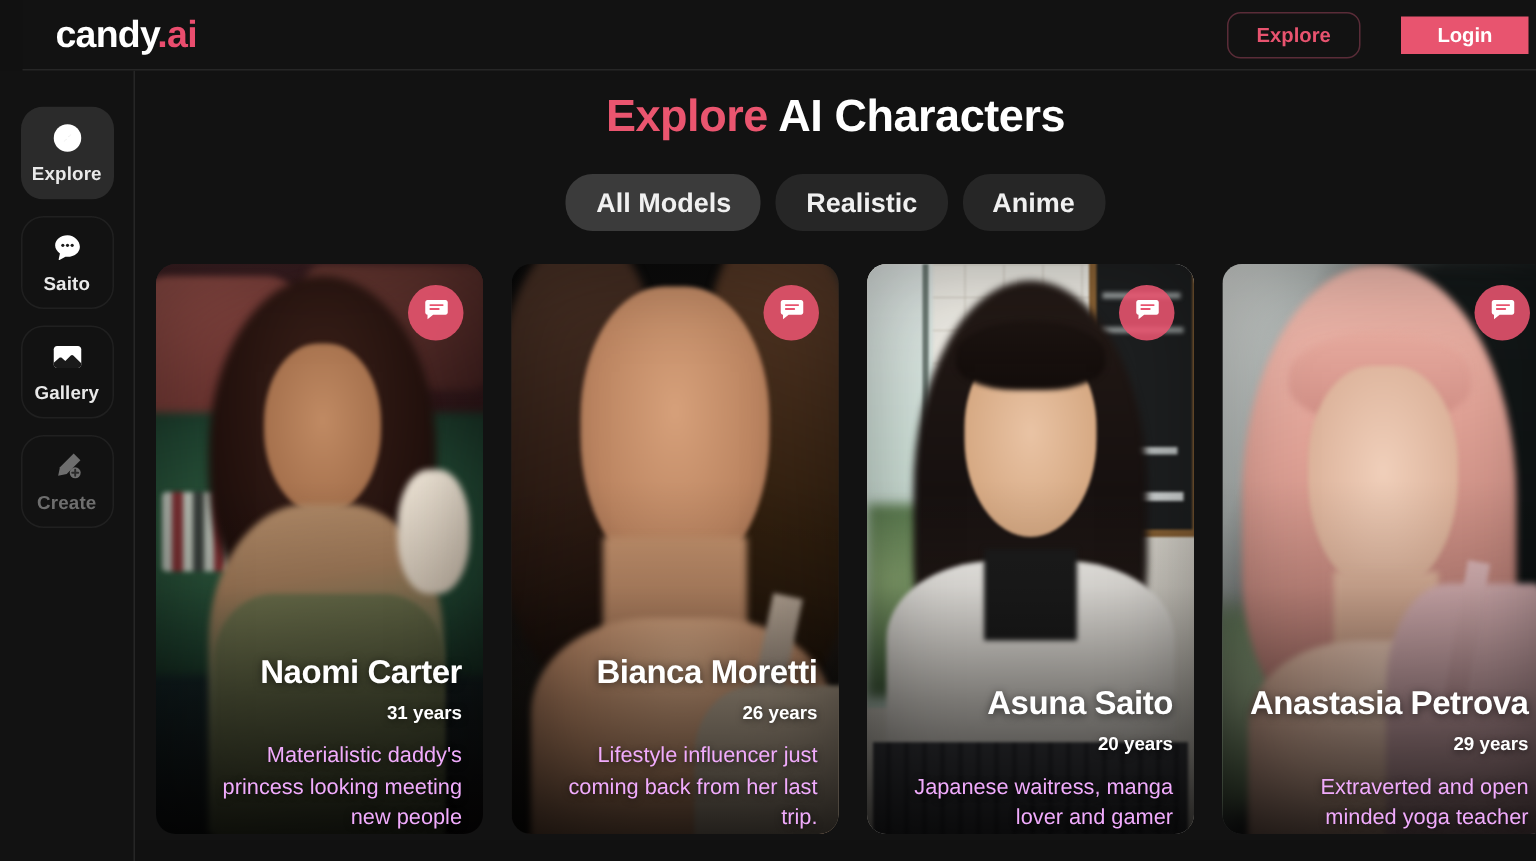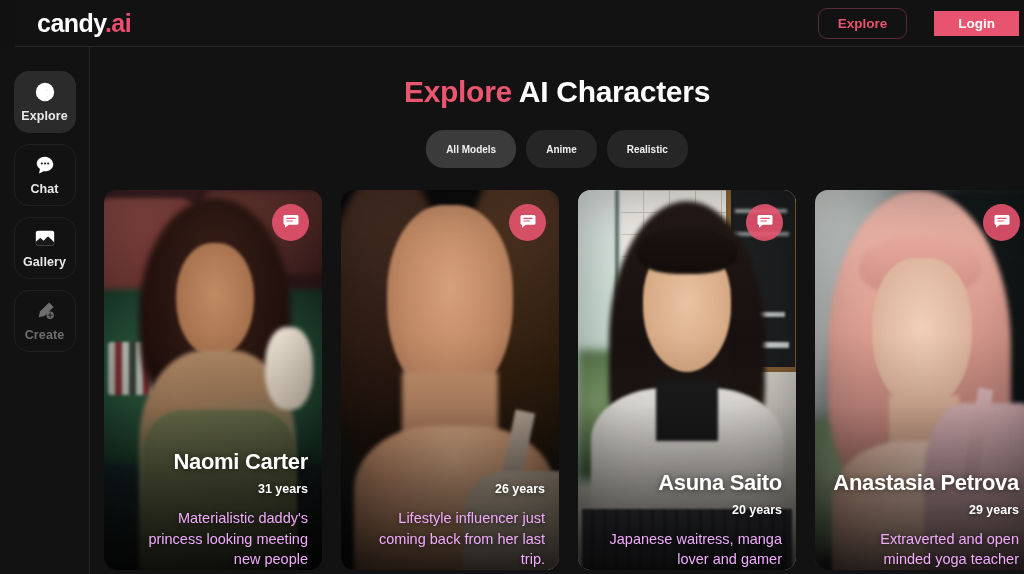--- a/index.html
+++ b/index.html
@@ -55,34 +55,34 @@
     background: transparent; border: 1px solid transparent;
   }
   .nav-item.active { background: #2b2b2b; }
   .nav-item.idle { border-color: #202020; }
   .nav-item .nav-label { font-size: 12.5px; font-weight: 600; color: #e9e9e9; letter-spacing: 0.1px; }
   .nav-item.dim .nav-label { color: #6e6e6e; }
   .nav-icon { width: 22px; height: 22px; display: block; }
 
   
   .main {
-    position: absolute; top: 47px; left: 90px; width: 934px; height: 527px;
+    position: absolute; top: 33px; left: 90px; width: 934px; height: 527px;
     background: #121212;
   }
   .page-title {
     text-align: center; margin-top: 28px;
     font-size: 30px; font-weight: 700; letter-spacing: -0.3px; color: #ffffff;
   }
   .page-title .accent { color: #ea556f; }
 
   .tabs { display: flex; justify-content: center; gap: 10px; margin-top: 21px; }
   .tab {
     height: 38px; padding: 0 20px; border-radius: 18px;
     background: #262626; color: #f0f0f0;
-    font-size: 10px; font-weight: 700;
+    font-size: 18px; font-weight: 700;
     display: flex; align-items: center; justify-content: center;
     cursor: pointer; white-space: nowrap;
   }
   .tab.active { background: #3b3b3b; }
 
   
   .cards { display: flex; gap: 19px; padding: 22px 14px 0 14px; text-align: right; }
   .card {
     position: relative; width: 218px; height: 380px;
     border-radius: 13px; overflow: hidden;
@@ -208,21 +208,21 @@
 
     <div class="nav-item idle">
       <span class="nav-icon">
         <svg viewBox="0 0 24 24" width="22" height="22">
           <path d="M12 3C6.9 3 3 6.3 3 10.4c0 2.4 1.4 4.5 3.5 5.9L5.6 20.6c-.1.4.3.7.6.5l4.3-2.4c.5.1 1 .1 1.5.1 5.1 0 9-3.3 9-7.4S17.1 3 12 3z" fill="#ffffff"></path>
           <circle cx="8.6" cy="10.4" r="1.15" fill="#1a1a1a"></circle>
           <circle cx="12" cy="10.4" r="1.15" fill="#1a1a1a"></circle>
           <circle cx="15.4" cy="10.4" r="1.15" fill="#1a1a1a"></circle>
         </svg>
       </span>
-      <span class="nav-label">Chat</span>
+      <span class="nav-label">Saito</span>
     </div>
 
     <div class="nav-item idle">
       <span class="nav-icon">
         <svg viewBox="0 0 24 24" width="22" height="22">
           <path d="M4.4 4h15.2c1.3 0 2.4 1 2.4 2.3v11.4c0 1.3-1.1 2.3-2.4 2.3H4.4C3.1 20 2 19 2 17.7V6.3C2 5 3.1 4 4.4 4z" fill="#ffffff"></path>
           <path d="M2 16.2l4.1-3.6c.5-.4 1.2-.4 1.7 0l2.6 2.3 4-4c.5-.5 1.3-.5 1.8 0l5.8 5.6v1.2c0 1.3-1.1 2.3-2.4 2.3H4.4C3.1 20 2 19 2 17.7v-1.5z" fill="#1a1a1a"></path>
         </svg>
       </span>
       <span class="nav-label">Gallery</span>
@@ -242,22 +242,22 @@
   </div>
 
   <div class="main">
 
     <div class="page-title">
       <span class="accent">Explore</span><span> AI Characters</span>
     </div>
 
     <div class="tabs">
       <div class="tab active">All Models</div>
+      <div class="tab">Realistic</div>
       <div class="tab">Anime</div>
-      <div class="tab">Realistic</div>
     </div>
 
     <div class="cards">
 
       <div class="card">
         <div class="card-photo ph">
           <div class="c1-bg"></div>
             <div class="c1-chair"></div>
             <div class="c1-chair2"></div>
           <div class="c1-felt"></div>
@@ -301,20 +301,21 @@
         <div class="card-scrim"></div>
         <div class="chat-badge">
           <span>
             <svg viewBox="0 0 24 24" width="18" height="18">
               <path d="M4 4h16c1.1 0 2 .9 2 2v9c0 1.1-.9 2-2 2H9l-5 4v-4c-1.1 0-2-.9-2-2V6c0-1.1.9-2 2-2z" fill="#ffffff"></path>
               <path d="M6.5 8.5h11M6.5 12h7.5" stroke="#e8546f" stroke-width="1.6" stroke-linecap="round"></path>
             </svg>
           </span>
         </div>
         <div class="card-info">
+          <div class="card-name">Bianca Moretti</div>
           <div class="card-age">26 years</div>
           <div class="card-desc">Lifestyle influencer just coming back from her last trip.</div>
         </div>
       </div>
 
       <div class="card">
         <div class="card-photo ph">
           <div class="c3-bg"></div>
             <div class="c3-tiles"></div>
           <div class="c3-window"></div>

